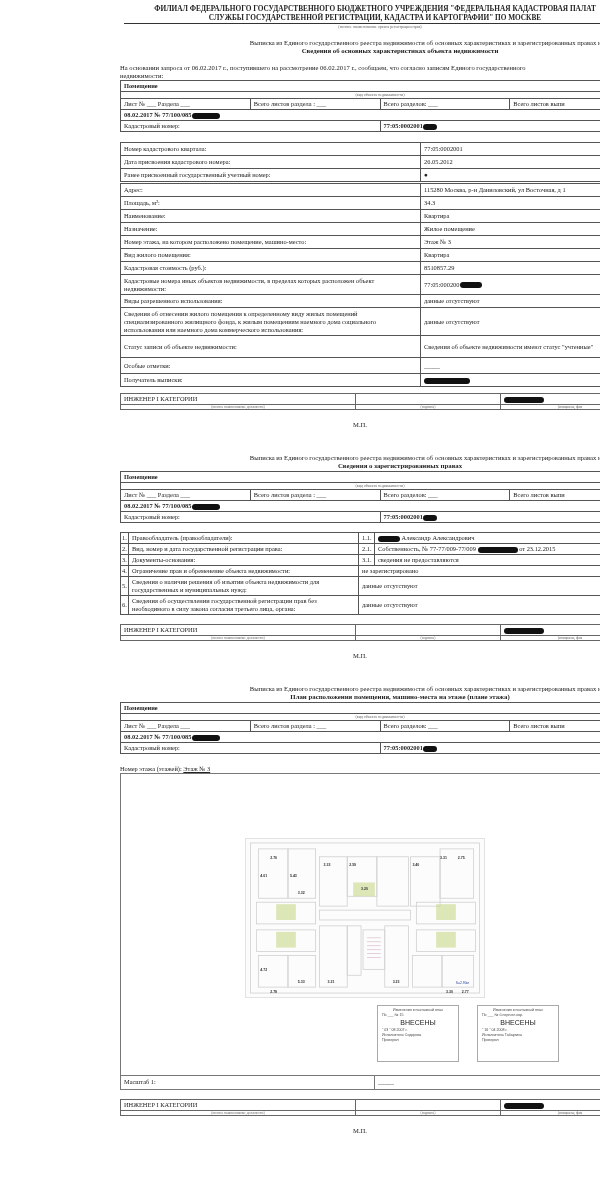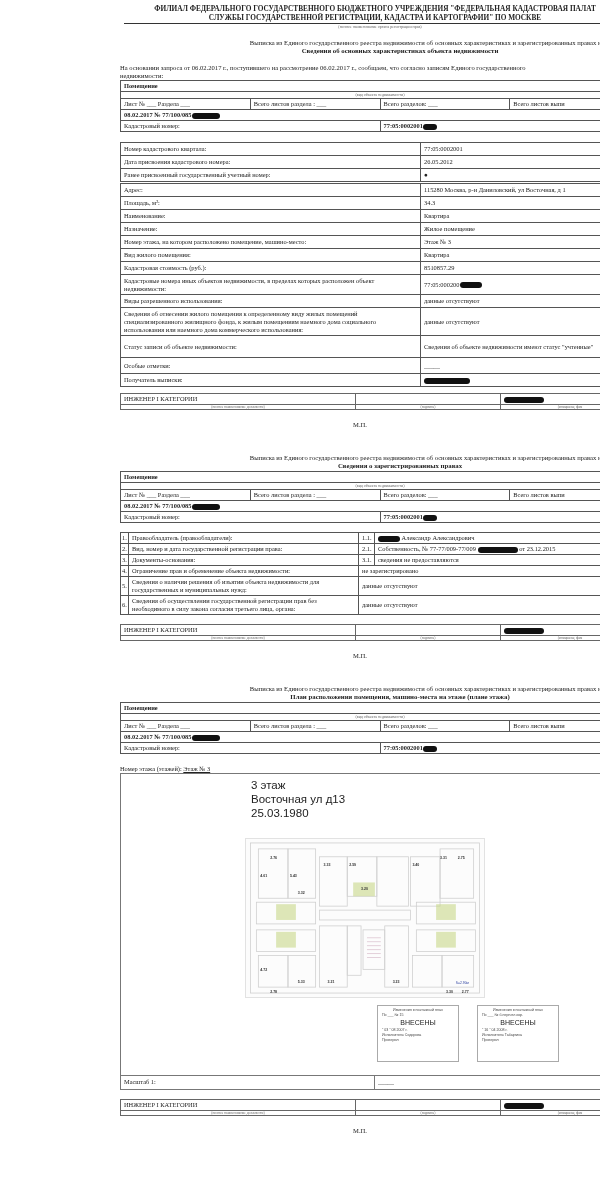--- a/index.html
+++ b/index.html
@@ -281,25 +281,20 @@
       <td colspan="2" class="bold"><span>77:05:0002001</span><span class="redact" style="width:14px"></span></td>
     </tr>
   </tbody>
     </table>
 
   <div class="floor-label">
     <span>Номер этажа (этажей):</span> <u>Этаж № 3</u>
   </div>
 
   <div class="plan-box">
-    <div class="plan-title">
-      <div>3 этаж</div>
-      <div>Восточная ул д13</div>
-      <div>25.03.1980</div>
-    </div>
 
     <div class="plan-draw">
       <svg viewBox="0 0 240 160">
         <g fill="none" stroke="#cfcfcf" stroke-width="0.8">
           <rect x="4" y="4" width="232" height="152"></rect>
           <rect x="12" y="10" width="30" height="50"></rect>
             <rect x="42" y="10" width="28" height="50"></rect>
           <rect x="74" y="18" width="28" height="50"></rect>
             <rect x="102" y="18" width="30" height="40"></rect>
           <rect x="132" y="18" width="32" height="50"></rect>

